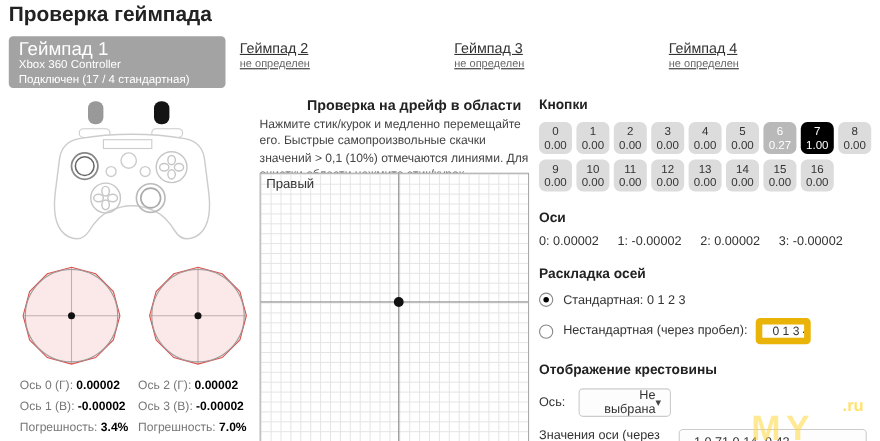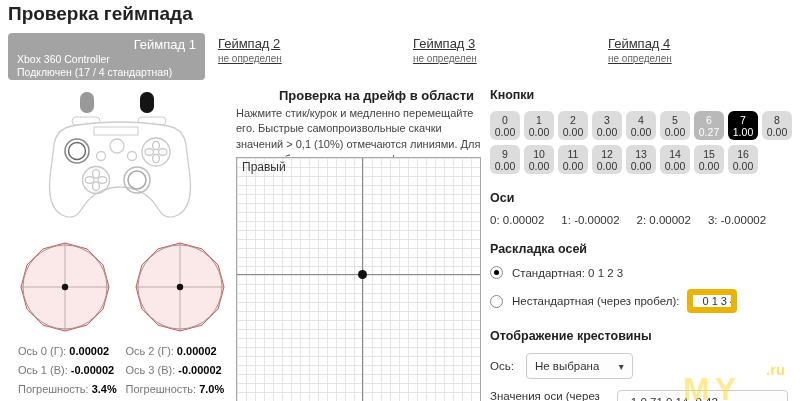--- a/index.html
+++ b/index.html
@@ -12,21 +12,21 @@
   }
   .page-title {
     position: absolute; left: 8px; top: 3px;
     font-size: 19px; font-weight: bold; color: #222;
   }
   
   .tab-active {
     position: absolute; left: 8px; top: 33px; width: 197px; height: 47px;
     background: #a3a3a3; border-radius: 4px; padding: 4px 9px; color: #fff;
   }
-  .tab-active .t1 { font-size: 13px; line-height: 16px; text-align: right; }
+  .tab-active .t1 { font-size: 17px; line-height: 16px; }
   .tab-active .t2 { font-size: 10.5px; line-height: 13px; }
   .tab { position: absolute; top: 36px; text-decoration: underline; }
   .tab .t1 { font-size: 13px; color: #333; }
   .tab .t2 { font-size: 10px; color: #666; margin-top: 2px; }
   .tab2 { left: 218px; } .tab3 { left: 413px; } .tab4 { left: 608px; }
 
   
   .controller-svg { position: absolute; left: 20px; top: 85px; }
   .sticks-svg { position: absolute; left: 8px; top: 238px; }
 
@@ -89,21 +89,21 @@
     border-radius: 50%; background: #000;
   }
   .mini-input {
     width: 50px; height: 24px; border: 6px solid #eab308; border-radius: 4px;
     font-size: 11px; padding-left: 9px; margin-left: 8px; color: #333;
     font-family: "Liberation Sans", sans-serif; background: #fdfdfd;
   }
   .dpad-h { margin-top: 16px; }
   .select-row { display: flex; align-items: center; margin-top: 10px; font-size: 11.5px; text-align: right; }
   .axis-select {
-    margin-left: 12px; width: 107px; height: 26px; border: 1px solid #ccc; border-radius: 4px;
+    margin-left: 12px; width: 84px; height: 26px; border: 1px solid #ccc; border-radius: 4px;
     background: #fdfdfd; display: flex; align-items: center; justify-content: space-between;
     padding: 0 8px; font-size: 11.5px; color: #333; cursor: default;
   }
   .chev { font-size: 10px; color: #444; }
   .input-row { display: flex; align-items: center; margin-top: 11px; font-size: 11.5px; color: #333; }
   .input-row label { flex: 0 0 127px; }
   .wide-input {
     width: 171px; height: 24px; border: 1px solid #ccc; border-radius: 4px;
     font-size: 11.5px; padding-left: 9px; color: #333;
     font-family: "Liberation Sans", sans-serif; background: #fdfdfd;

